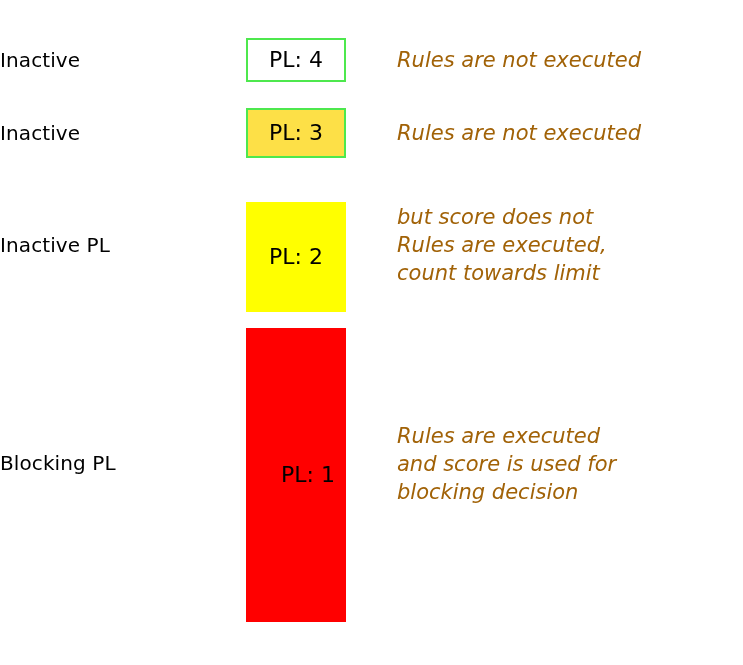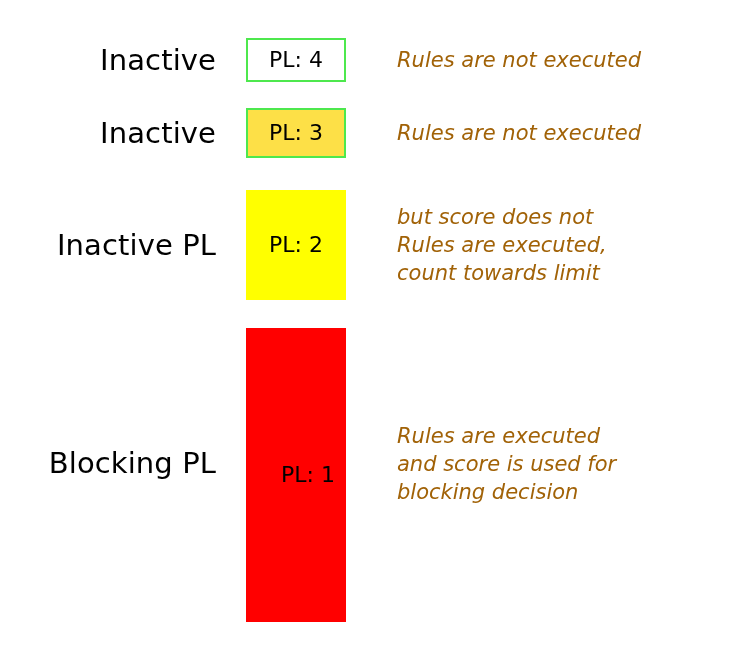--- a/index.html
+++ b/index.html
@@ -25,22 +25,21 @@
     position: absolute;
     left: 0;
     width: 743px;
   }
 
   
   .row-label {
     position: absolute;
     left: 0;
     width: 216px;
-    text-align: right;
-    font-size: 29px;
+    font-size: 20px;
     line-height: 26px;
     letter-spacing: 0.1px;
     color: #000000;
     white-space: nowrap;
   }
 
   
   .pl-box {
     position: absolute;
     left: 246px;
@@ -112,21 +111,21 @@
     <div class="pl-box bordered" id="box-pl3" style="background-color: #fde047; border-color: rgb(77, 232, 77);">
       <span class="pl-box-text">PL: 3</span>
     </div>
     <div class="row-desc">
       <span class="desc-line">Rules are not executed</span>
     </div>
   </div>
 
   <div class="pl-row" id="row-pl2">
     <div class="row-label">Inactive PL</div>
-    <div class="pl-box" id="box-pl2" style="background-color: rgb(255, 255, 0);">
+    <div class="pl-box" id="box-pl2" style="background-color: rgb(255, 255, 0); margin-top: 12px;">
       <span class="pl-box-text">PL: 2</span>
     </div>
     <div class="row-desc">
       <span class="desc-line">but score does not</span>
       <span class="desc-line">Rules are executed,</span>
       <span class="desc-line">count towards limit</span>
     </div>
   </div>
 
   <div class="pl-row" id="row-pl1">

